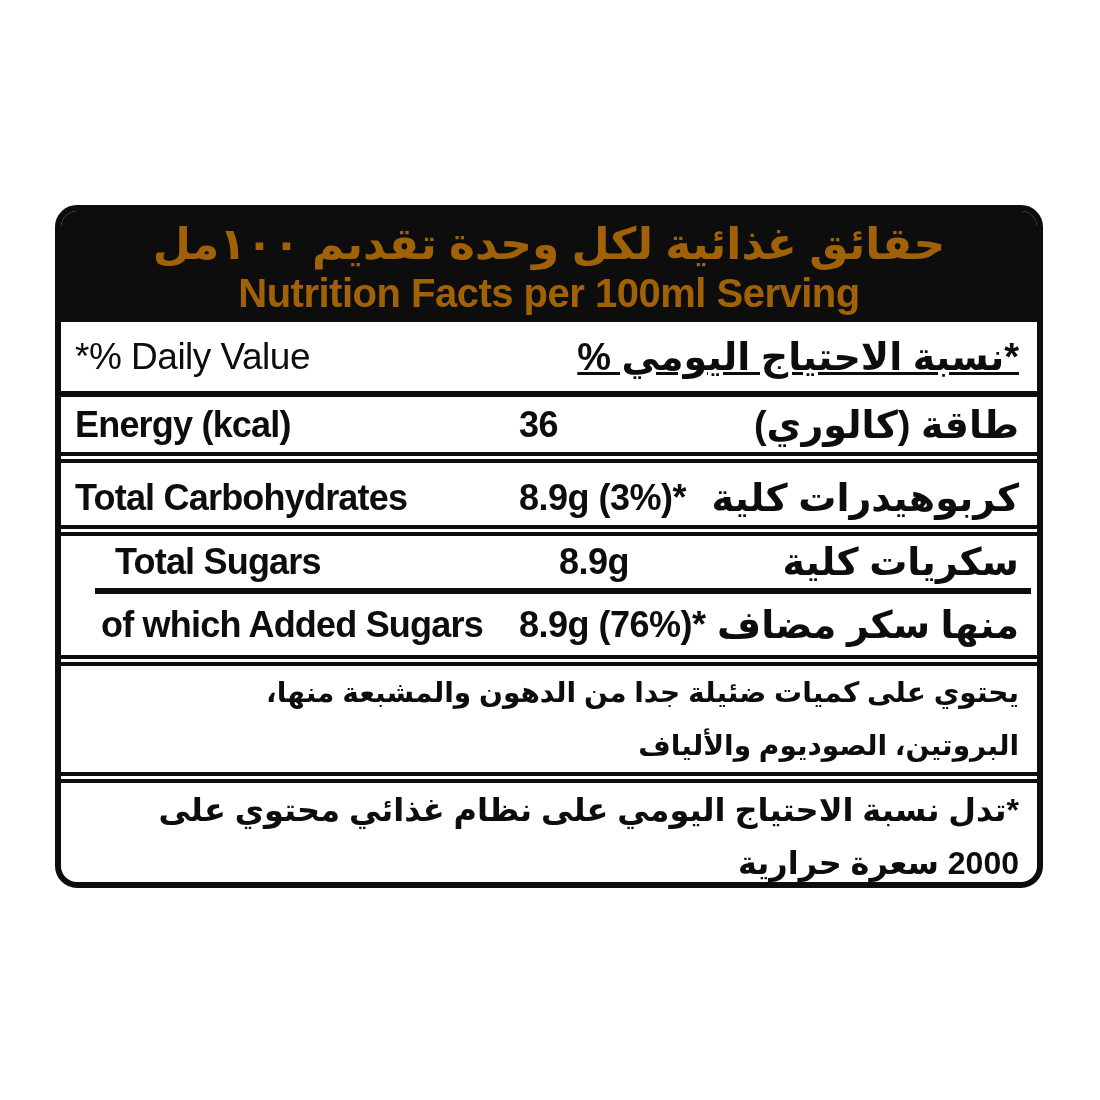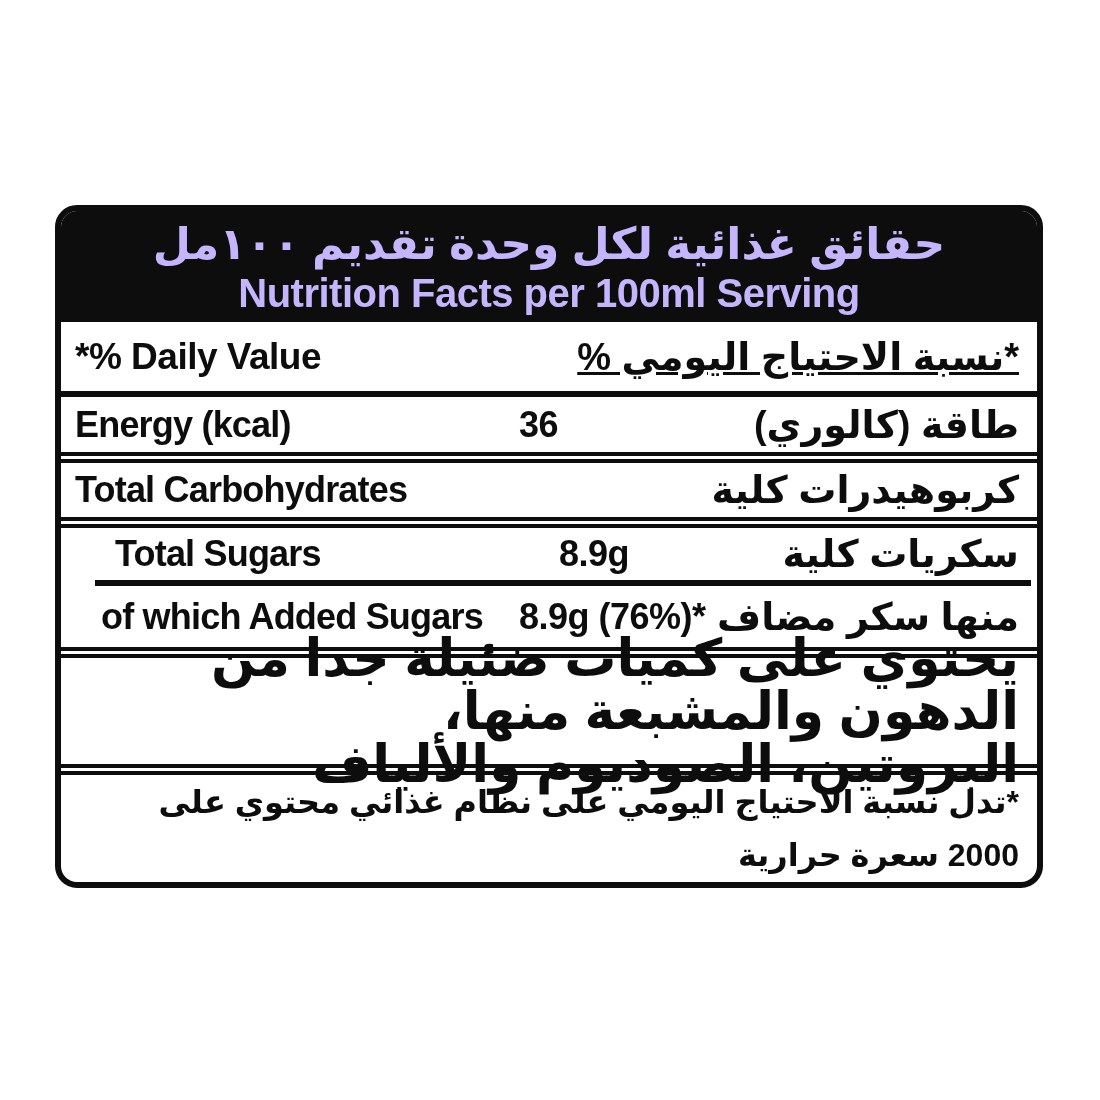--- a/index.html
+++ b/index.html
@@ -8,55 +8,55 @@
     font-family:"Liberation Sans","DejaVu Sans",sans-serif;
     -webkit-font-smoothing:antialiased;
   }
   .label{
     position:absolute;left:55px;top:205px;width:988px;height:683px;
     box-sizing:border-box;border:6px solid #0d0d0d;border-radius:22px;
     background:#ffffff;overflow:hidden;display:flex;flex-direction:column;
     color:#0d0d0d;
   }
   .hdr{
-    height:111px;flex:0 0 111px;background:#0d0d0d;color:#c4b5fd;
+    height:111px;flex:0 0 111px;background:#0d0d0d;color:#a16207;
     display:flex;flex-direction:column;align-items:center;justify-content:center;
     text-align:center;
   }
   .hdr-ar{font-size:44px;font-weight:bold;line-height:52px;direction:rtl;}
   .hdr-en{font-size:40px;font-weight:bold;line-height:46px;letter-spacing:-0.5px;}
   .dvrow{
     height:69px;flex:0 0 69px;display:flex;align-items:center;
     justify-content:space-between;padding:0 18px 0 14px;
   }
-  .dv-en{font-size:37px;font-weight:bold;letter-spacing:-0.5px;}
+  .dv-en{font-size:37px;font-weight:normal;letter-spacing:-0.5px;}
   .dv-ar{font-size:38px;font-weight:bold;direction:rtl;text-decoration:underline;}
   .hr1{flex:0 0 6px;height:6px;background:#0d0d0d;}
   .hr1.indent{margin-left:34px;margin-right:6px;}
   .hr2{
     flex:0 0 11px;height:11px;box-sizing:border-box;
     border-top:4px solid #0d0d0d;border-bottom:4px solid #0d0d0d;background:transparent;
   }
   .nrow{
     display:grid;grid-template-columns:444px 1fr auto;align-items:center;
     padding:0 18px 0 14px;
   }
   .nrow .en{font-size:36px;font-weight:bold;letter-spacing:-0.8px;white-space:nowrap;}
   .nrow.sub .en{padding-left:26px;}
   .nrow .val{font-size:36px;font-weight:bold;letter-spacing:-0.5px;white-space:nowrap;justify-self:start;}
   .nrow .ar{font-size:38px;font-weight:bold;direction:rtl;white-space:nowrap;justify-self:end;}
   .r-energy{height:55px;flex:0 0 55px;}
-  .r-carbs{height:54px;flex:0 0 54px;}
+  .r-carbs{height:54px;flex:0 0 54px;margin-top:8px;}
   .r-sugars{height:52px;flex:0 0 52px;margin-left:40px;}
   .r-added{height:61px;flex:0 0 61px;}
   .para{
     direction:rtl;text-align:right;padding:0 18px 0 14px;
     font-weight:bold;display:flex;flex-direction:column;justify-content:center;
   }
-  .contains{height:106px;flex:0 0 106px;font-size:52px;line-height:53px;}
+  .contains{height:106px;flex:0 0 106px;font-size:28px;line-height:53px;}
   .footnote{height:107px;flex:0 0 107px;font-size:32px;line-height:53px;padding-left:40px;}
 </style>
 </head>
 <body>
 
 <div class="label">
 
   <div class="hdr">
     <div class="hdr-ar" lang="ar" dir="rtl">حقائق غذائية لكل وحدة تقديم ١٠٠مل</div>
     <div class="hdr-en">Nutrition Facts per 100ml Serving</div>
@@ -72,20 +72,21 @@
   <div class="nrow r-energy">
     <span class="en">Energy (kcal)</span>
     <span class="val">36</span>
     <span class="ar" lang="ar" dir="rtl">طاقة (كالوري)</span>
   </div>
 
   <div class="hr2"></div>
 
   <div class="nrow r-carbs">
     <span class="en">Total Carbohydrates</span>
+    <span class="val">8.9g (3%)*</span>
     <span class="ar" lang="ar" dir="rtl">كربوهيدرات كلية</span>
   </div>
 
   <div class="hr2"></div>
 
   <div class="nrow r-sugars">
     <span class="en">Total Sugars</span>
     <span class="val">8.9g</span>
     <span class="ar" lang="ar" dir="rtl">سكريات كلية</span>
   </div>

